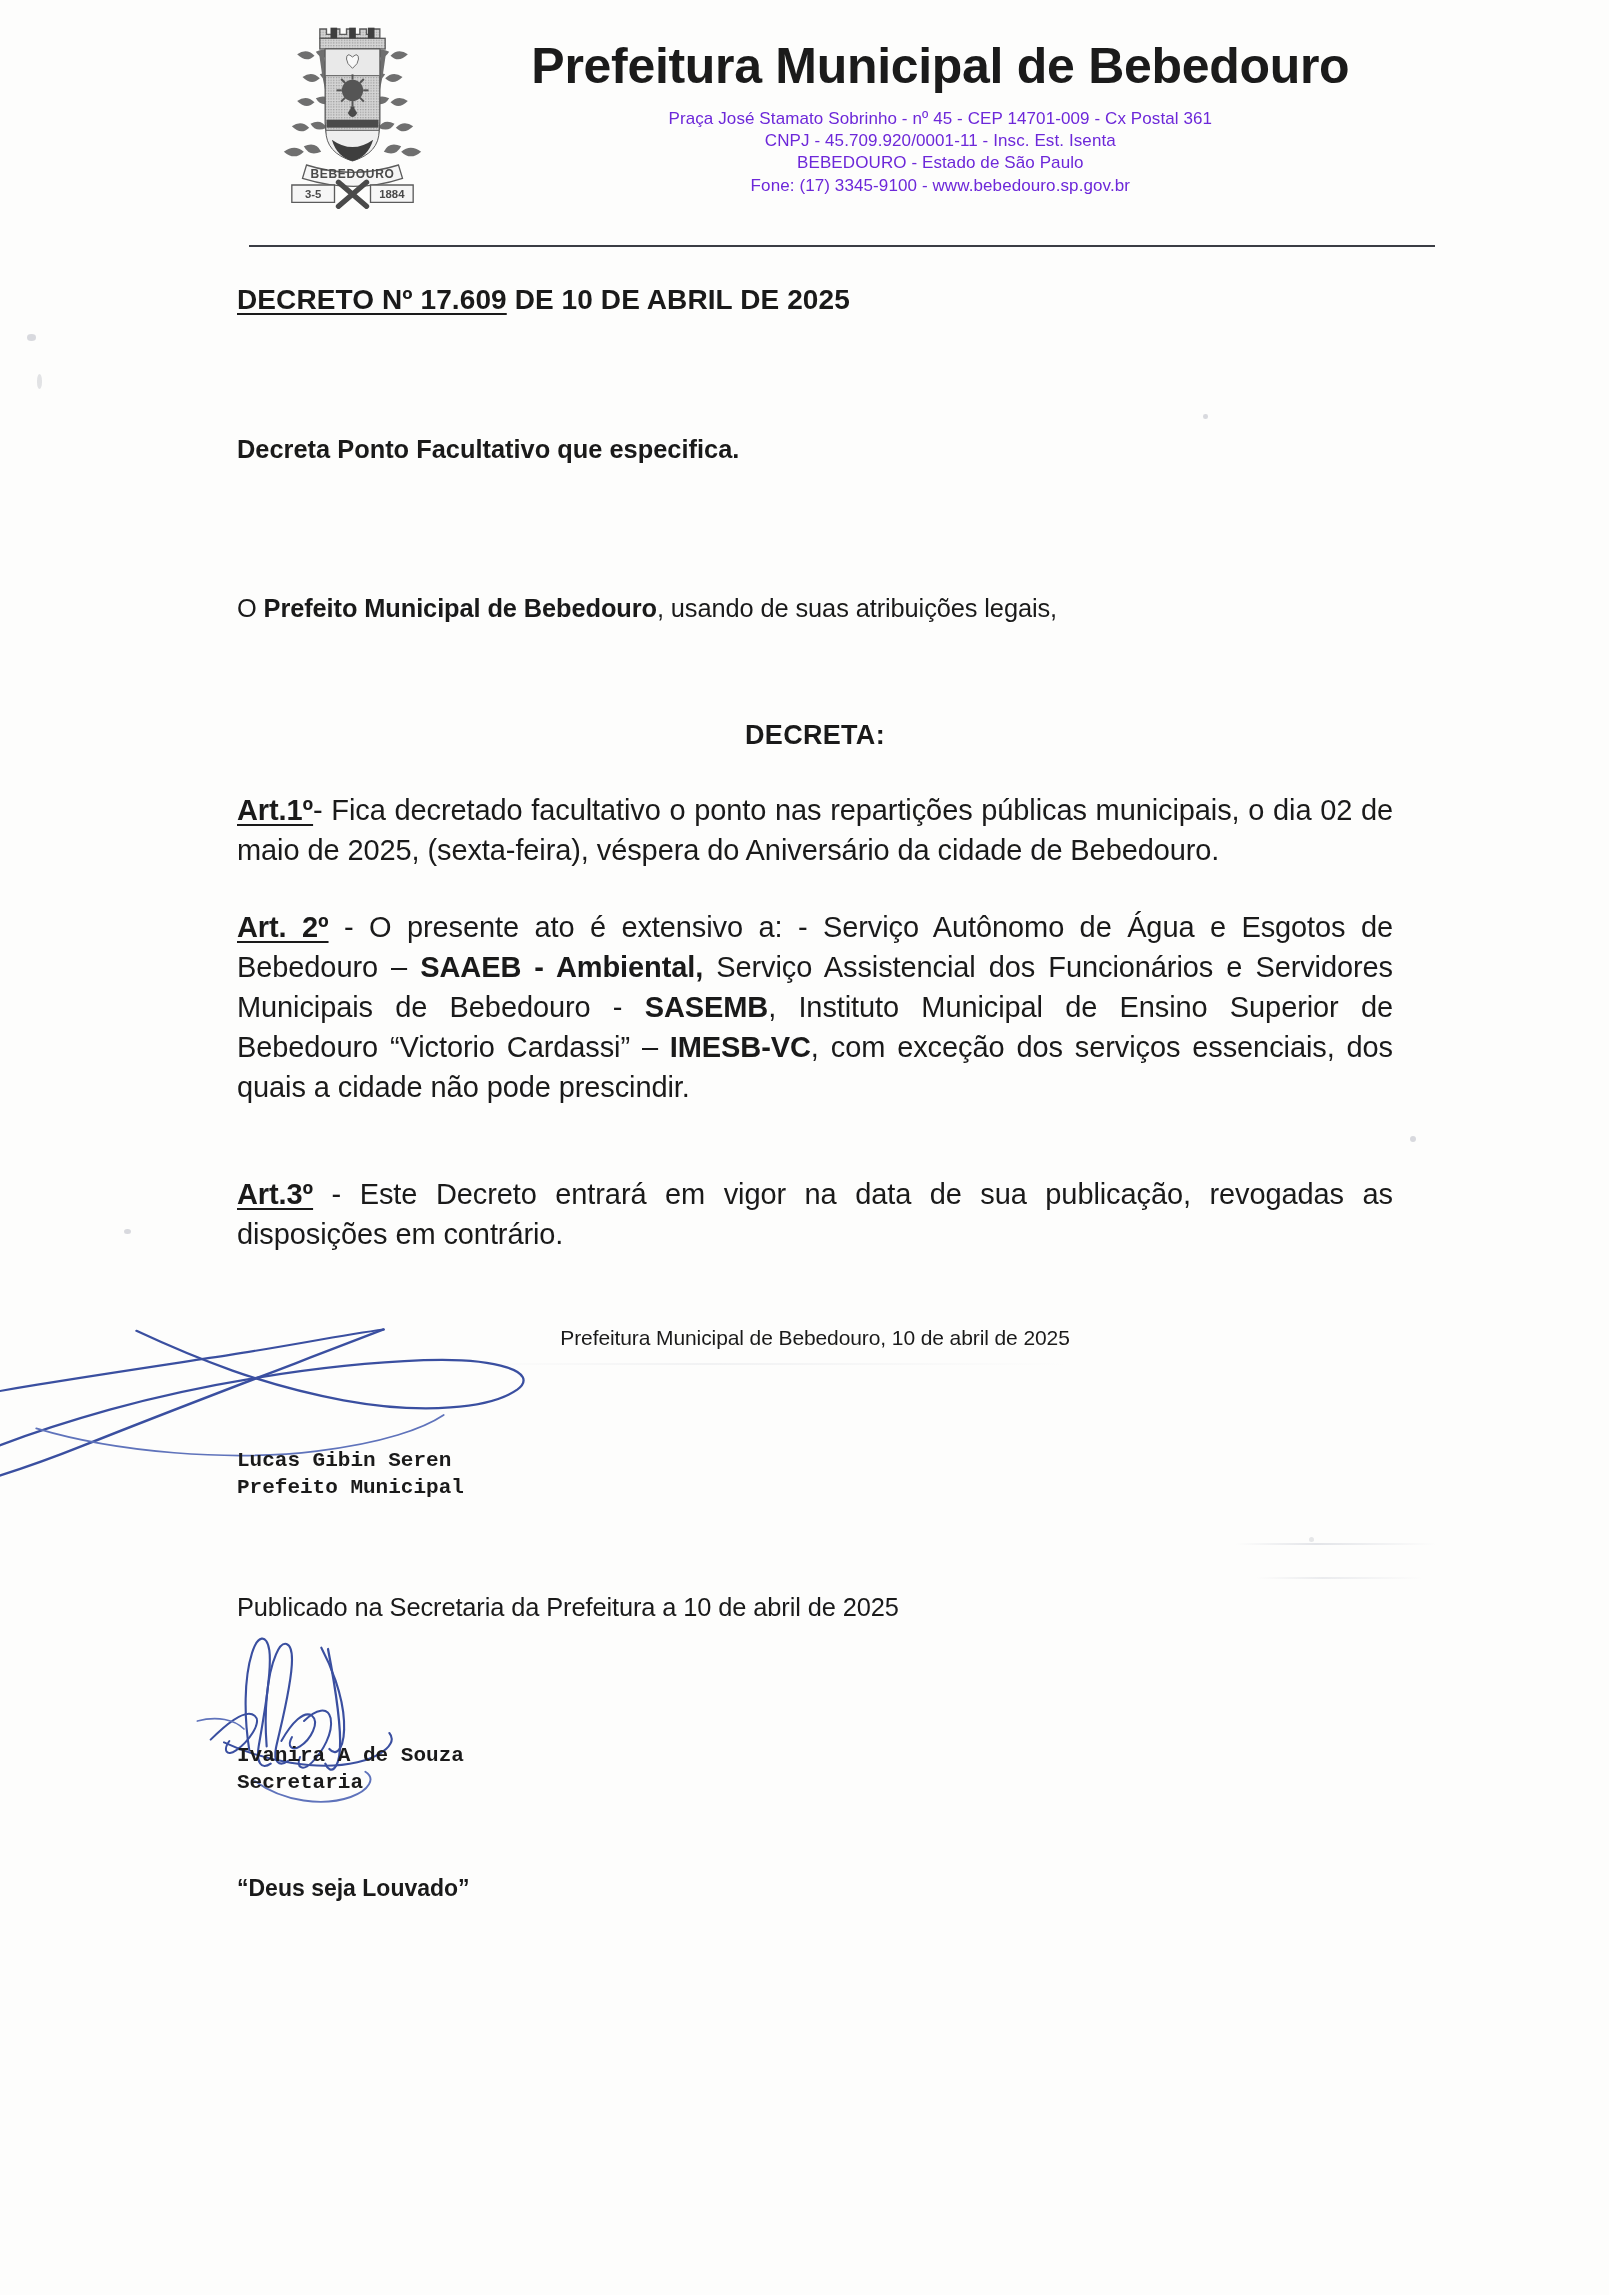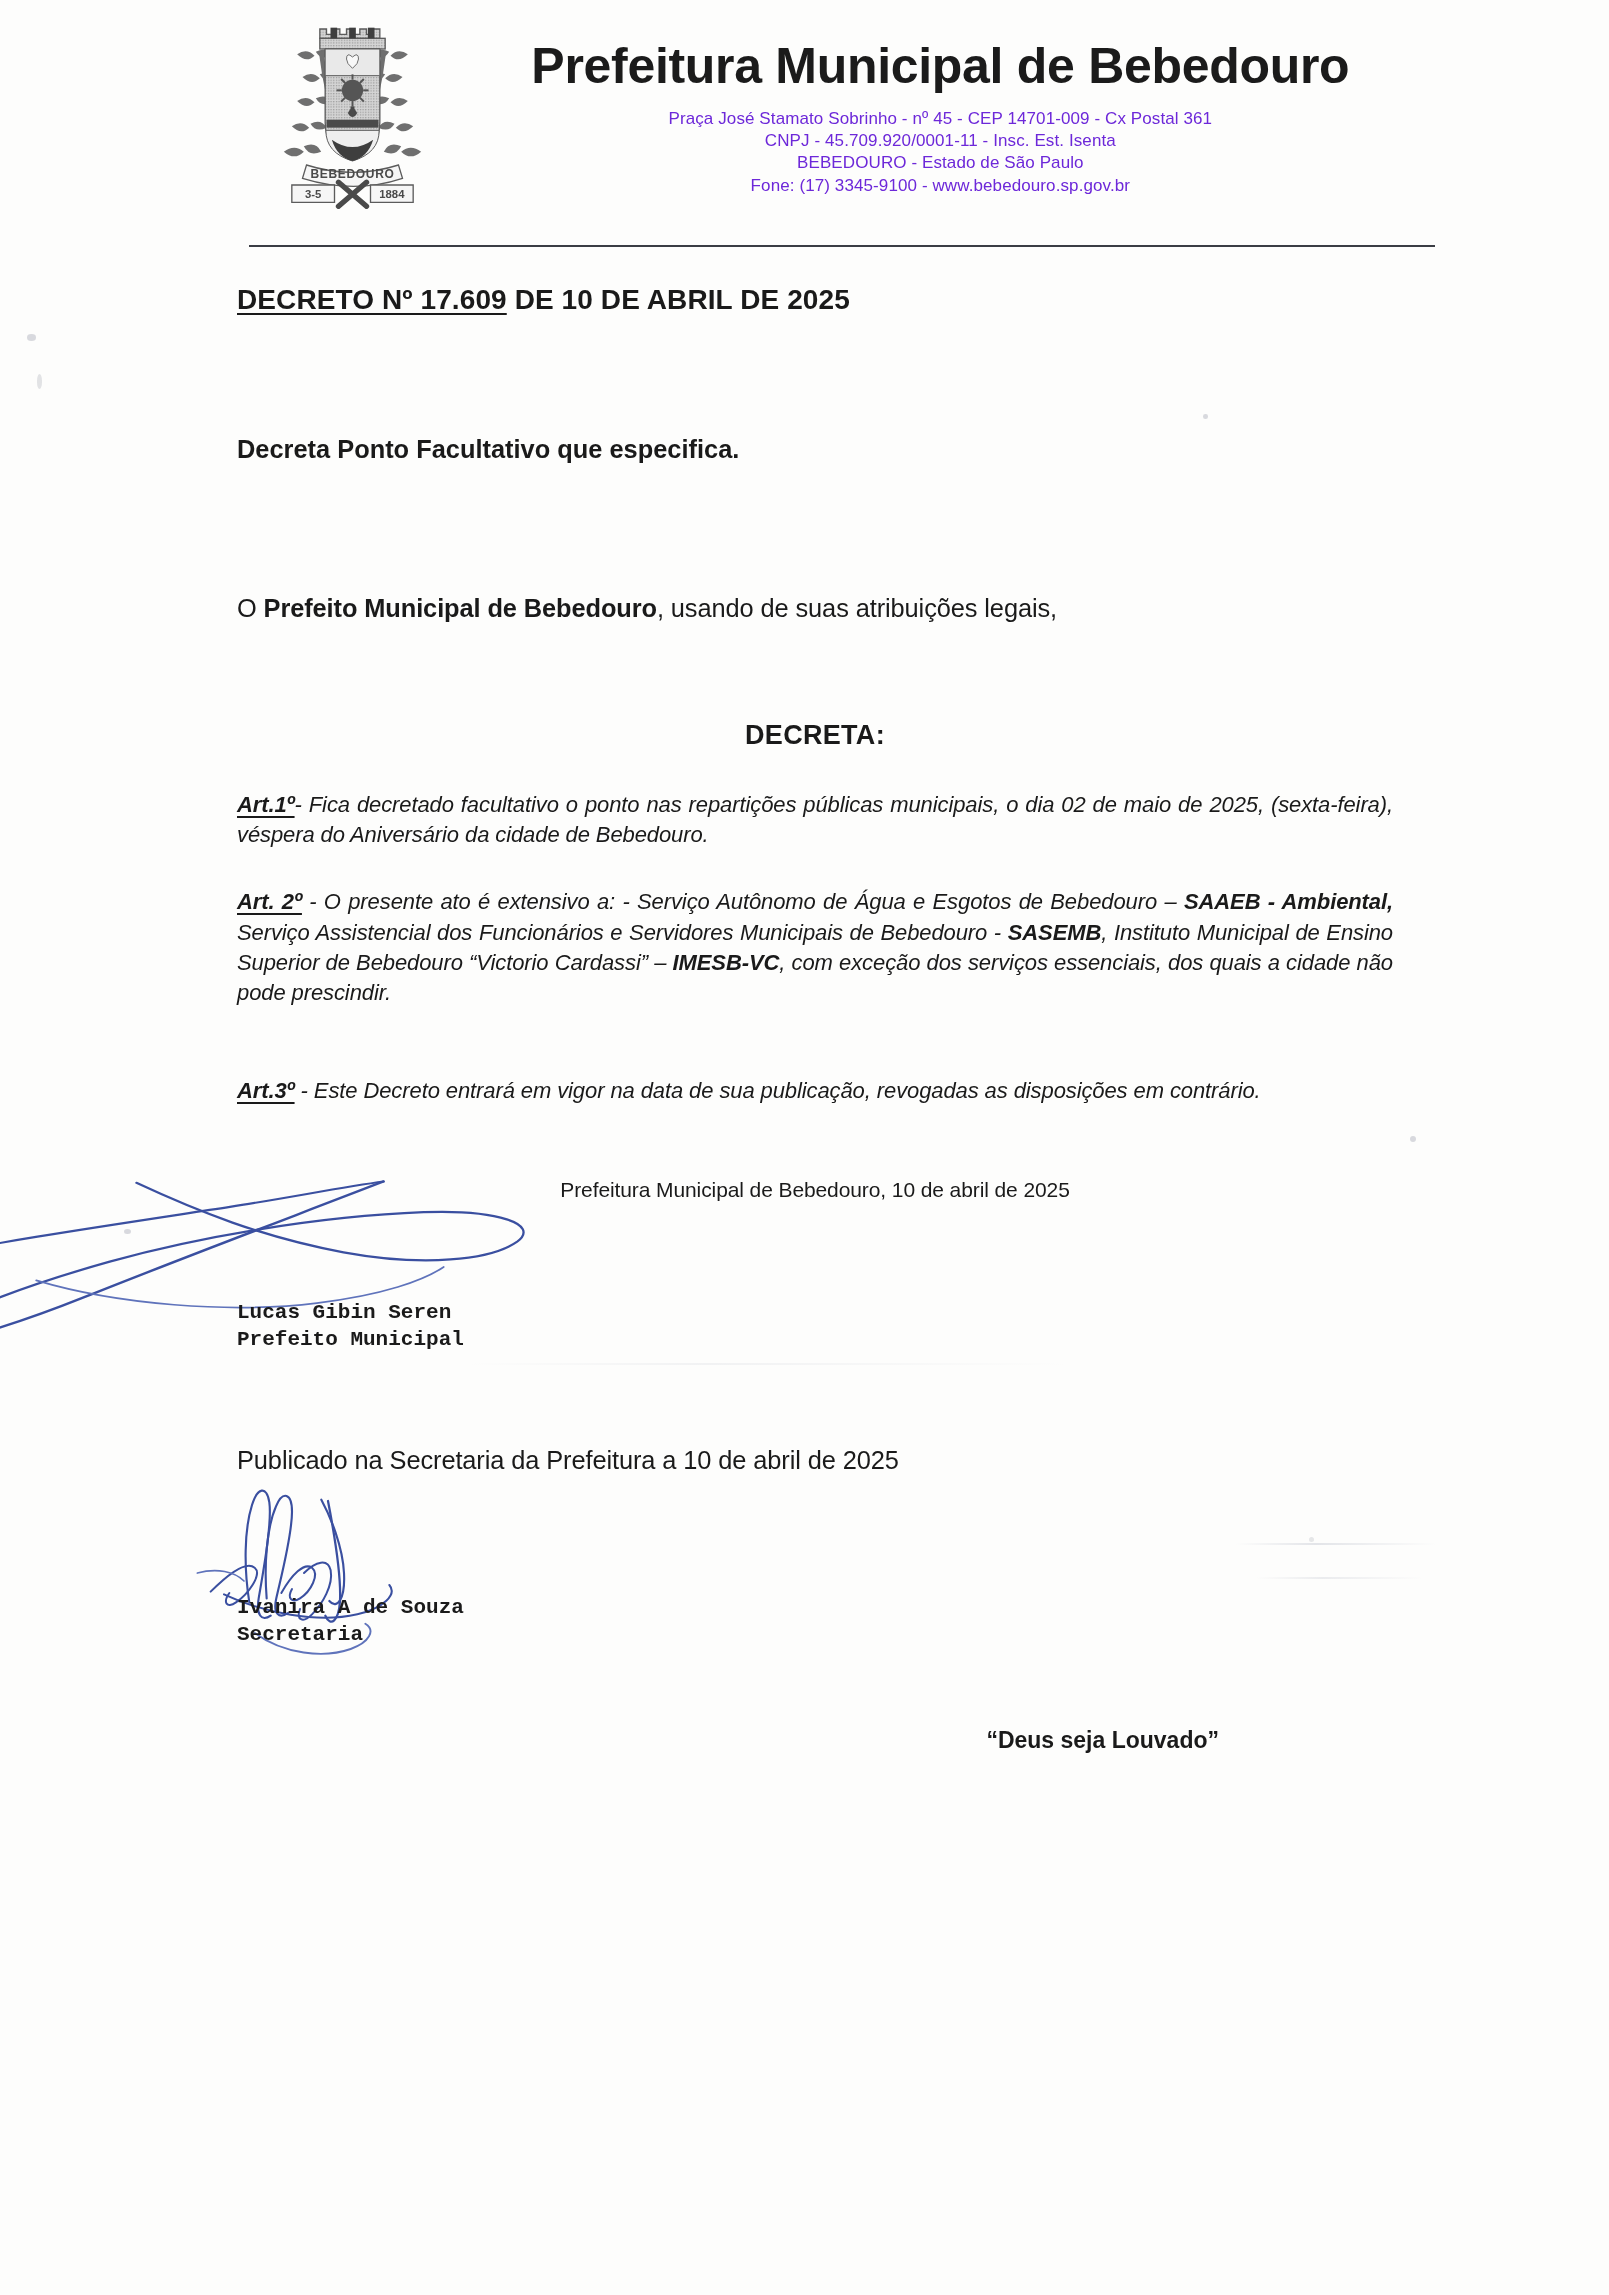--- a/index.html
+++ b/index.html
@@ -117,27 +117,26 @@
     text-align: center;
     font-weight: bold;
     font-size: 27px;
     margin-top: 100px;
     letter-spacing: 0.3px;
   }
   .decreta span {
     text-underline-offset: 4.7px;
   }
   .art {
-    font-size: 22px;
+    font-size: 29px;
     line-height: 1.38;
     text-align: justify;
     text-justify: inter-word;
     margin-top: 43px;
     letter-spacing: -0.1px;
-    font-style: italic;
   }
   .art .lead {
     font-weight: bold;
     text-decoration: underline;
     text-underline-offset: 4px;
   }
   .art b { font-weight: bold; }
 
   .art1 { margin-top: 41px; }
   .art2 { margin-top: 37px; }
@@ -164,21 +163,21 @@
   .published {
     font-size: 25.4px;
     margin-top: 94px;
     letter-spacing: -0.1px;
   }
   .sig-block-2 {
     position: relative;
     margin-top: 122px;
   }
   .footer-quote {
-    text-align: right;
+    text-align: left;
     font-weight: bold;
     font-size: 23px;
     margin-top: 80px;
     padding-right: 174px;
   }
   
   .signature {
     position: absolute;
     pointer-events: none;
     z-index: 2;

